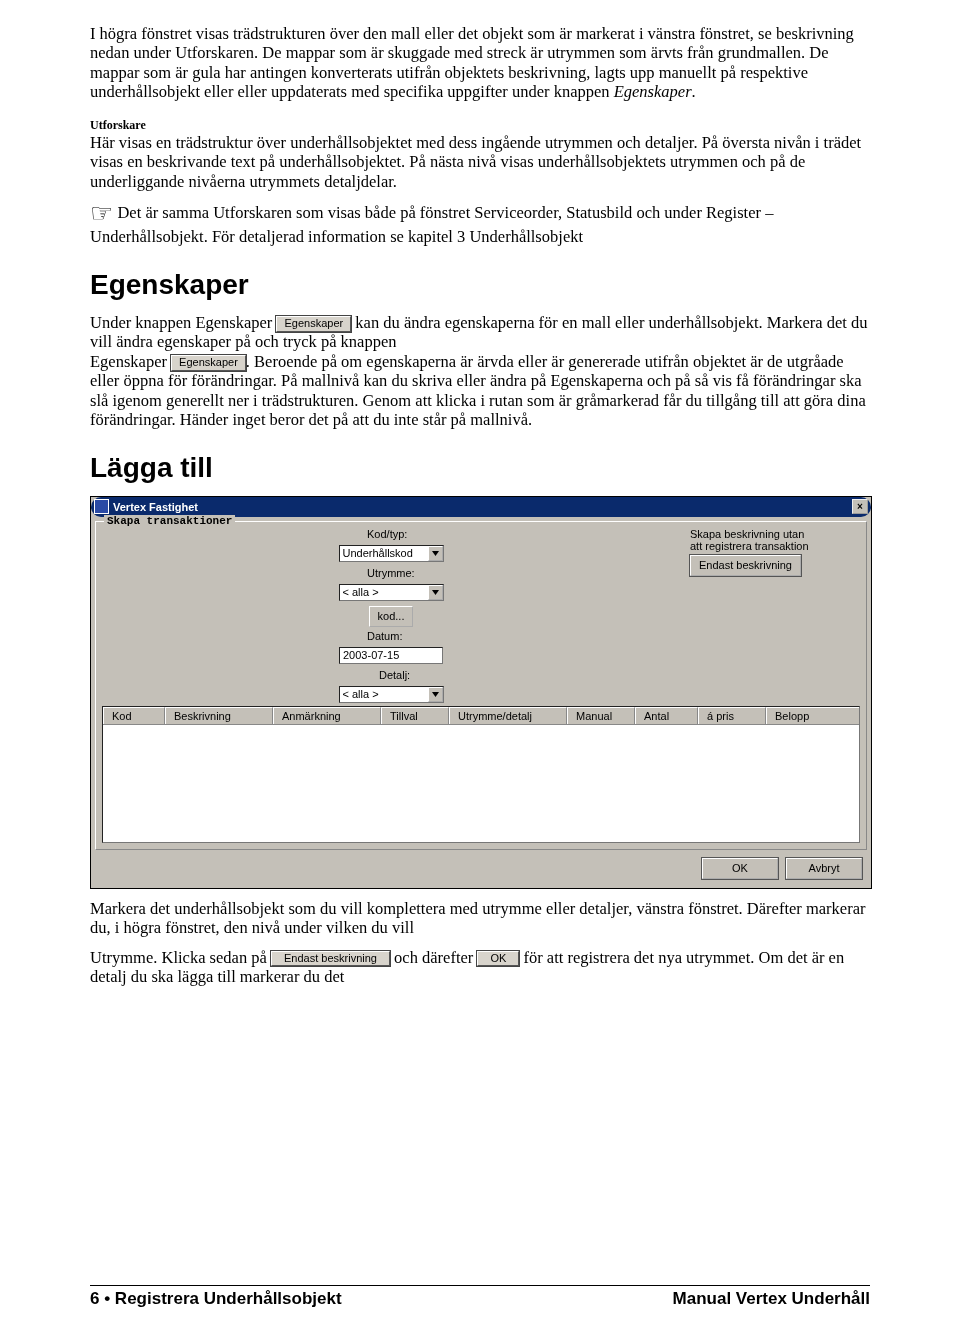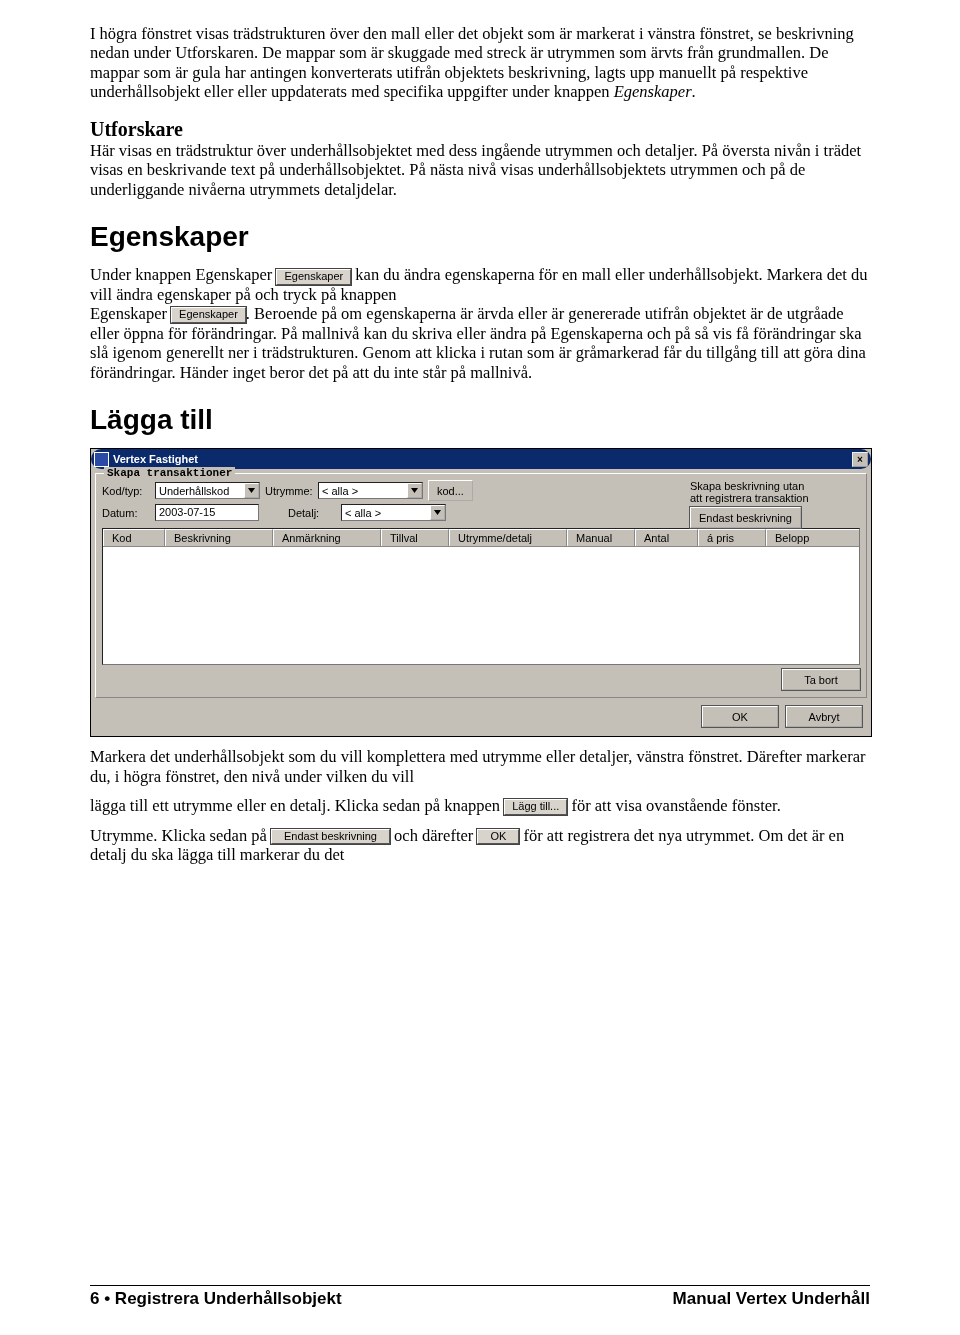--- a/index.html
+++ b/index.html
@@ -18,21 +18,21 @@
   .para {
     font-size: 16.5px;
     line-height: 1.18;
     margin: 0 0 10px 0;
     color: #000;
   }
   .italic { font-style: italic; }
   .subhead {
     font-weight: bold;
     margin-top: 16px;
-    font-size: 20px;
+    font-size: 12px;
   }
   .h2 {
     font-family: Arial, Helvetica, sans-serif;
     font-weight: bold;
     font-size: 28px;
     margin: 22px 0 12px 0;
   }
   .inline-btn {
     display: inline-block;
     vertical-align: middle;
@@ -112,21 +112,21 @@
     margin-bottom: 4px;
   }
   .groupbox .legend {
     position: absolute;
     top: -7px; left: 8px;
     background: #c4c0b8;
     padding: 0 3px;
     font-weight: bold;
     font-family: Liberation Mono, monospace;
   }
-  .formrow { display: flex; align-items: center; margin-bottom: 3px; gap: 5px; }
+  .formrow { display: flex; align-items: center; margin-bottom: 3px; gap: 5px; flex-direction: column; }
   .formrow label { font-size: 11px; color: #000; }
   .winput {
     background: #fff;
     border: 1px inset #777;
     height: 15px;
     font-size: 11px;
     padding: 0 3px;
     line-height: 15px;
   }
   .wdrop {
@@ -212,20 +212,24 @@
 <div class="page">
 
   <p class="para">
     <span>I högra fönstret visas trädstrukturen över den mall eller det objekt som är markerat i vänstra fönstret, se beskrivning nedan under Utforskaren. De mappar som är skuggade med streck är utrymmen som ärvts från grundmallen. De mappar som är gula har antingen konverterats utifrån objektets beskrivning, lagts upp manuellt på respektive underhållsobjekt eller eller uppdaterats med specifika uppgifter under knappen</span>
     <span class="italic">Egenskaper</span>.
   </p>
 
   <div class="subhead">Utforskare</div>
   <p class="para">Här visas en trädstruktur över underhållsobjektet med dess ingående utrymmen och detaljer. På översta nivån i trädet visas en beskrivande text på underhållsobjektet. På nästa nivå visas underhållsobjektets utrymmen och på de underliggande nivåerna utrymmets detaljdelar.</p>
 
+  <p class="para">
+    <span class="hand">☞</span>
+    <span>Det är samma Utforskaren som visas både på fönstret Serviceorder, Statusbild och under Register – Underhållsobjekt. För detaljerad information se kapitel 3 Underhållsobjekt</span>
+  </p>
 
   <div class="h2">Egenskaper</div>
 
   <p class="para">
     <span>Under knappen Egenskaper</span>
     <span class="inline-btn">Egenskaper</span>
     <span>kan du ändra egenskaperna för en mall eller underhållsobjekt. Markera det du vill ändra egenskaper på och tryck på knappen</span><br>
     <span>Egenskaper</span>
     <span class="inline-btn">Egenskaper</span><span>. Beroende på om egenskaperna är ärvda eller är genererade utifrån objektet är de utgråade eller öppna för förändringar. På mallnivå kan du skriva eller ändra på Egenskaperna och på så vis få förändringar ska slå igenom generellt ner i trädstrukturen. Genom att klicka i rutan som är gråmarkerad får du tillgång till att göra dina förändringar. Händer inget beror det på att du inte står på mallnivå.</span>
   </p>
@@ -294,38 +298,30 @@
             <div class="col" style="width:90px">Anmärkning</div>
             <div class="col" style="width:50px">Tillval</div>
             <div class="col" style="width:100px">Utrymme/detalj</div>
             <div class="col" style="width:50px">Manual</div>
             <div class="col" style="width:45px">Antal</div>
             <div class="col" style="width:50px">á pris</div>
             <div class="col" style="flex:1;border-right:none">Belopp</div>
           </div>
         </div>
 
-        <div class="btnrow">
-          <span class="wbtn" style="min-width:60px;justify-content:center">Ta bort</span>
-        </div>
       </div>
       <div class="bottombar">
         <span class="wbtn" style="min-width:58px;justify-content:center">OK</span>
         <span class="wbtn" style="min-width:58px;justify-content:center">Avbryt</span>
       </div>
     </div>
   </div>
 
   <p class="para">Markera det underhållsobjekt som du vill komplettera med utrymme eller detaljer, vänstra fönstret. Därefter markerar du, i högra fönstret, den nivå under vilken du vill</p>
   <p class="para">
-    <span>lägga till ett utrymme eller en detalj. Klicka sedan på knappen</span>
-    <span class="inline-btn">Lägg till...</span>
-    <span>för att visa ovanstående fönster.</span>
-  </p>
-  <p class="para">
     <span>Utrymme. Klicka sedan på</span>
     <span class="inline-btn medium">Endast beskrivning</span>
     <span>och därefter</span>
     <span class="inline-btn medium">OK</span>
     <span>för att registrera det nya utrymmet. Om det är en detalj du ska lägga till markerar du det</span>
   </p>
 
 </div>
 
 <div class="footer">

